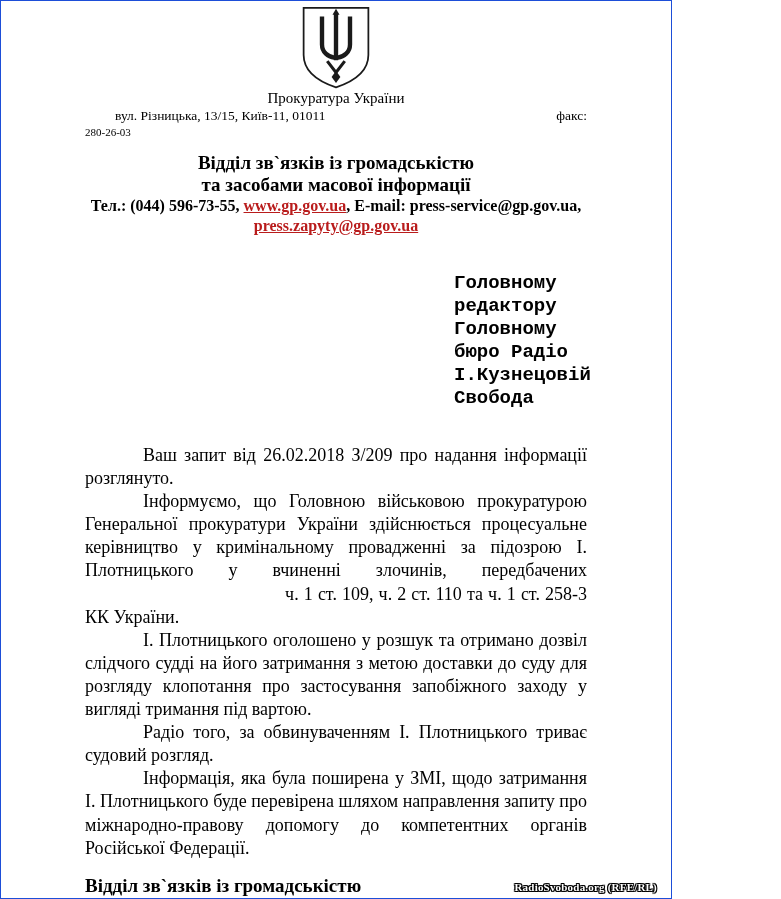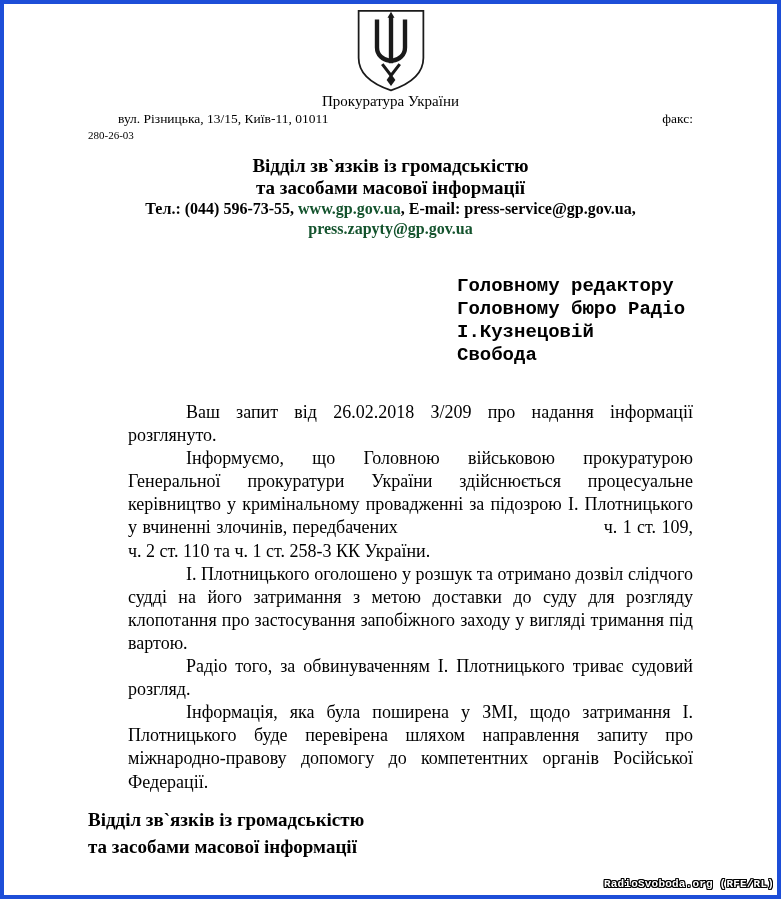--- a/index.html
+++ b/index.html
@@ -4,22 +4,22 @@
 <style>
   * { margin: 0; padding: 0; box-sizing: border-box; }
   html, body { background: #ffffff; }
   body {
     width: 781px; height: 899px;
     font-family: "Liberation Serif", serif;
     color: #000;
   }
   .page {
     position: relative;
-    width: 781px; height: 899px;
-    border: 4px solid #1d4ed8;
+    width: 672px; height: 899px;
+    border: 1px solid #1d4ed8;
     background: #fff;
     padding: 5px 84px 6px 84px;
     overflow: hidden;
   }
   
   .emblem-wrap { width: 88px; height: 84px; margin: 0 auto; }
   .emblem-wrap svg { display: block; }
   .org-small { text-align: center; font-size: 15px; line-height: 15px; margin-top: 1px; }
   .org-title {
     text-align: center; font-size: 26px; font-weight: normal;
@@ -28,41 +28,40 @@
   .addr-row {
     display: flex; justify-content: space-between;
     font-size: 13.5px; line-height: 16px; margin-top: 2px;
     padding-left: 30px;
   }
   .fax-number { font-size: 11px; line-height: 16px; }
   
   .dept { text-align: center; font-weight: bold; margin-top: 12px; }
   .dept-line { font-size: 19px; line-height: 22px; }
   .tel-line { font-size: 16px; line-height: 20px; }
-  .link { color: #14532d; cursor: pointer; text-align: center; }
+  .link { color: #b91c1c; text-decoration: underline; cursor: pointer; text-align: center; }
   
   .addressee {
     margin: 36px 0 0 369px;
     font-weight: bold; font-size: 19px; line-height: 23px; font-family: Liberation Mono, monospace;
   }
   
   .letter-body {
     margin-top: 34px;
     font-size: 18px; line-height: 23.1px;
     text-align: justify;
-    margin-left: 40px;
   }
   .letter-body p { text-indent: 58px; margin: 0; }
   .tab-gap { display: inline-block; width: 195px; height: 1px; }
   
   .signature { margin-top: 12px; font-weight: bold; font-size: 19px; line-height: 27px; }
   
   .watermark {
-    position: absolute; right: 3px; bottom: 5px;
-    font-family: Liberation Mono, monospace;
+    position: absolute; right: 14px; bottom: 5px;
+    font-family: Liberation Serif, serif;
     font-size: 11px; font-weight: bold; letter-spacing: 0.2px;
     color: #fff;
     text-shadow:
       -1px -1px 0 #000, 1px -1px 0 #000, -1px 1px 0 #000, 1px 1px 0 #000,
       0 -1px 0 #000, 0 1px 0 #000, -1px 0 0 #000, 1px 0 0 #000;
   }
 </style>
 </head>
 <body>
 

